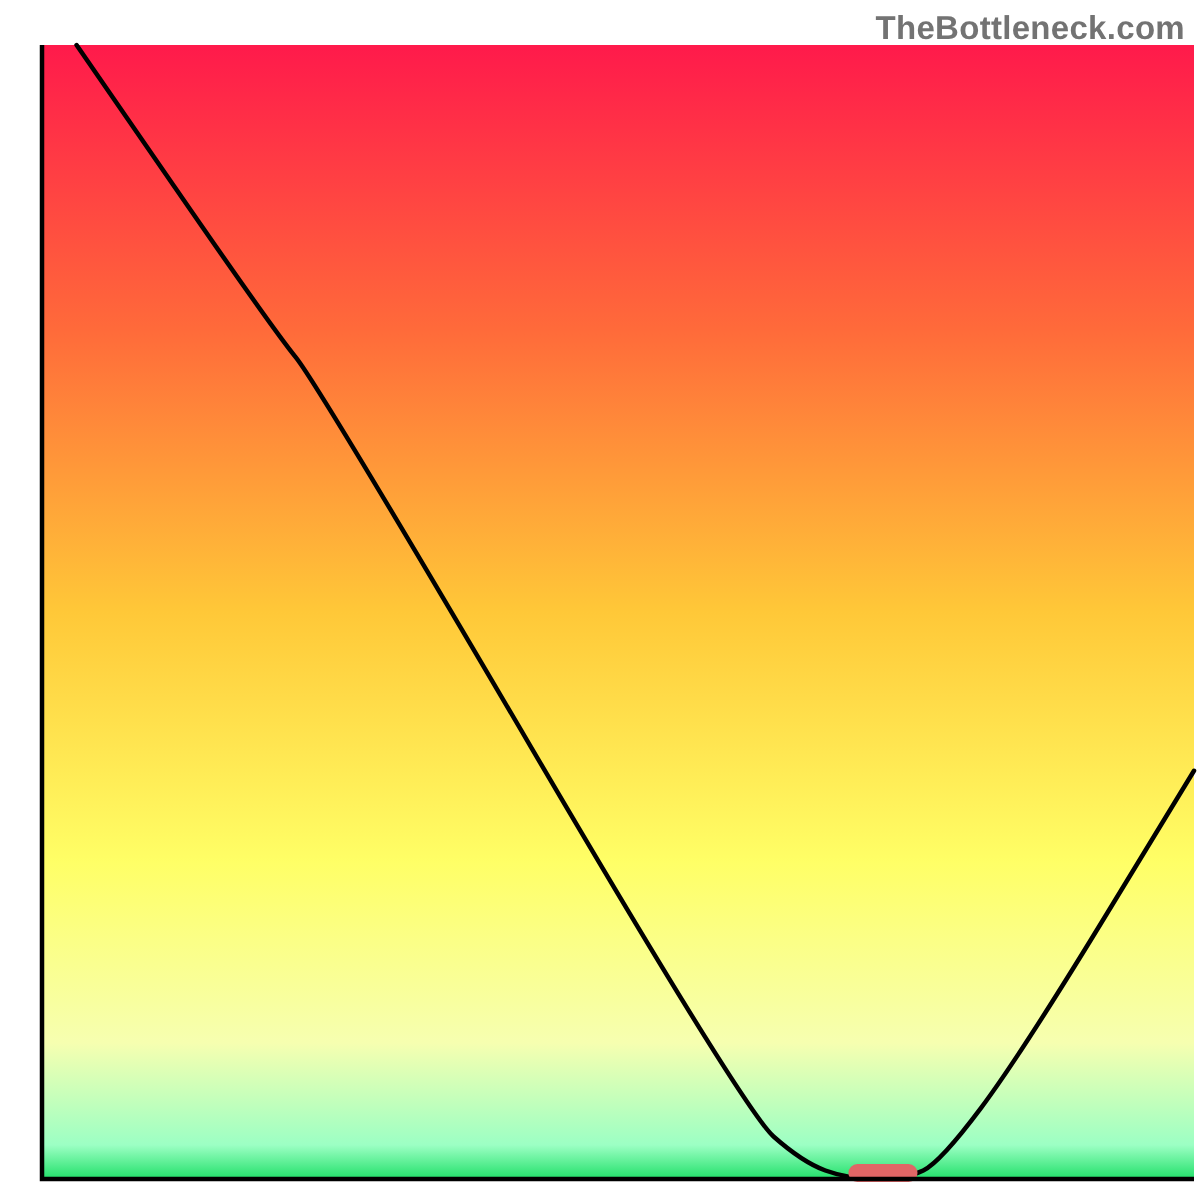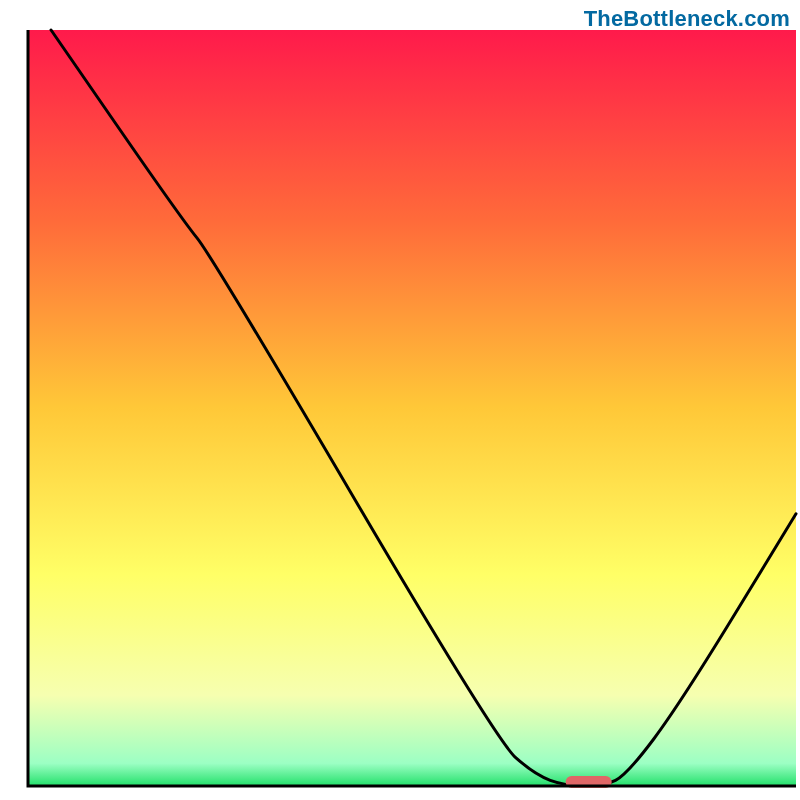--- a/index.html
+++ b/index.html
@@ -14,21 +14,21 @@
     position: relative;
     width: 800px;
     height: 800px;
   }
   .watermark {
     position: absolute;
     top: 6px;
     right: 10px;
     font-size: 22px;
     font-weight: bold;
-    color: #0369a1;
+    color: #737373;
     letter-spacing: 0.2px;
   }
   svg {
     display: block;
   }
 </style>
 </head>
 <body>
 
 <div class="container">

